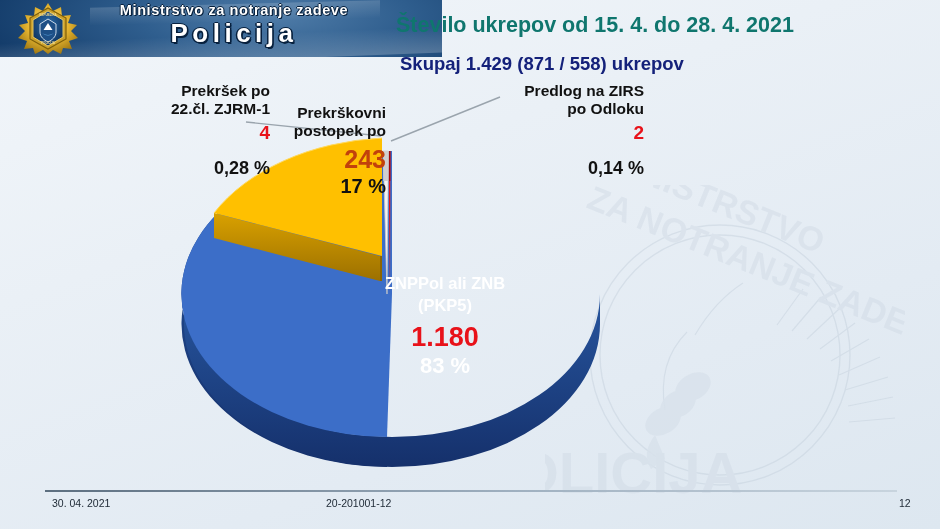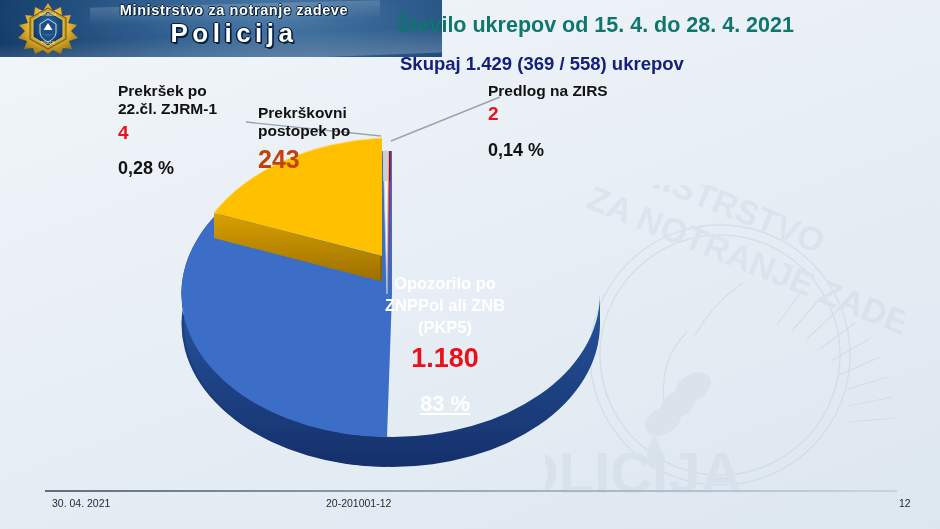--- a/index.html
+++ b/index.html
@@ -58,38 +58,38 @@
   .title2{
     position:absolute;left:400px;top:53px;
     font-size:18.5px;font-weight:bold;color:#14217a;white-space:nowrap;
   }
 
   
   .chart{position:absolute;left:0;top:0;width:940px;height:529px;pointer-events:none;}
   .chart svg{width:940px;height:529px;display:block;}
 
   
-  .lbl{position:absolute;text-align:left;line-height:1.18;}
+  .lbl{position:absolute;text-align:right;line-height:1.18;}
   .lbl .name{font-size:15.5px;font-weight:bold;color:#111;}
   .lbl .val{font-size:19px;font-weight:bold;color:#e8121a;margin-top:3px;}
   .lbl .pct{font-size:18px;font-weight:bold;color:#111;margin-top:14px;}
 
   #lbl-zjrm{left:118px;top:82px;width:152px;}
   #lbl-znb{left:258px;top:104px;width:128px;}
   #lbl-znb .name{font-size:15.5px;}
   #lbl-znb .val{font-size:25px;color:#c2410c;margin-top:4px;}
   #lbl-znb .pct{font-size:20px;margin-top:1px;}
   #lbl-zirs{left:488px;top:82px;width:156px;}
 
   #lbl-opoz{
     left:330px;top:273px;width:230px;text-align:center;
   }
   #lbl-opoz .name{font-size:16.5px;font-weight:bold;color:#ffffff;line-height:1.32;}
   #lbl-opoz .val{font-size:27px;font-weight:bold;color:#e8121a;margin-top:5px;}
-  #lbl-opoz .pct{font-size:22px;font-weight:bold;color:#ffffff;margin-top:16px;text-decoration:underline;}
+  #lbl-opoz .pct{font-size:22px;font-weight:bold;color:#ffffff;margin-top:0;}
 
   
   .foot-rule{
     position:absolute;left:45px;top:490px;width:852px;height:2px;
     background:linear-gradient(90deg,#5d6f80,#9fb0c0 55%,#c8d4de);
   }
   .foot{position:absolute;top:497px;font-size:10.5px;color:#1c2733;}
   #foot-date{left:52px;}
   #foot-code{left:326px;}
   #foot-page{left:899px;}
@@ -165,21 +165,21 @@
     </svg>
   </div>
 
   <div class="banner-text">
     <div class="l1">Ministrstvo za notranje zadeve</div>
     <div class="l2">Policija</div>
   </div>
 </div>
 
 <div class="title1">Število ukrepov od 15. 4. do 28. 4. 2021</div>
-<div class="title2">Skupaj 1.429 (369 / 558) ukrepov</div>
+<div class="title2">Skupaj 1.429 (871 / 558) ukrepov</div>
 
 <div class="chart">
   <svg viewBox="0 0 940 529" xmlns="http://www.w3.org/2000/svg">
     <defs>
       <linearGradient id="blueSide" x1="0" y1="0" x2="0" y2="1">
         <stop offset="0%" stop-color="#27569f"></stop>
         <stop offset="100%" stop-color="#15306b"></stop>
       </linearGradient>
       <linearGradient id="goldSide" x1="0" y1="0" x2="0" y2="1">
         <stop offset="0%" stop-color="#d9a100"></stop>
@@ -226,30 +226,31 @@
   <div class="name">Prekršek po</div>
   <div class="name">22.čl. ZJRM-1</div>
   <div class="val">4</div>
   <div class="pct">0,28 %</div>
 </div>
 
 <div class="lbl" id="lbl-znb">
   <div class="name">Prekrškovni</div>
   <div class="name">postopek po</div>
   <div class="val">243</div>
+  <div class="pct">17 %</div>
 </div>
 
 <div class="lbl" id="lbl-zirs">
   <div class="name">Predlog na ZIRS</div>
+  <div class="name">po Odloku</div>
   <div class="val">2</div>
   <div class="pct">0,14 %</div>
 </div>
 
 <div class="lbl" id="lbl-opoz">
-  <div class="name">Opozorilo po</div>
   <div class="name">ZNPPol ali ZNB</div>
   <div class="name">(PKP5)</div>
   <div class="val">1.180</div>
   <div class="pct">83 %</div>
 </div>
 
 <div class="foot-rule"></div>
 <div class="foot" id="foot-date">30. 04. 2021</div>
 <div class="foot" id="foot-code">20-201001-12</div>
 <div class="foot" id="foot-page">12</div>

